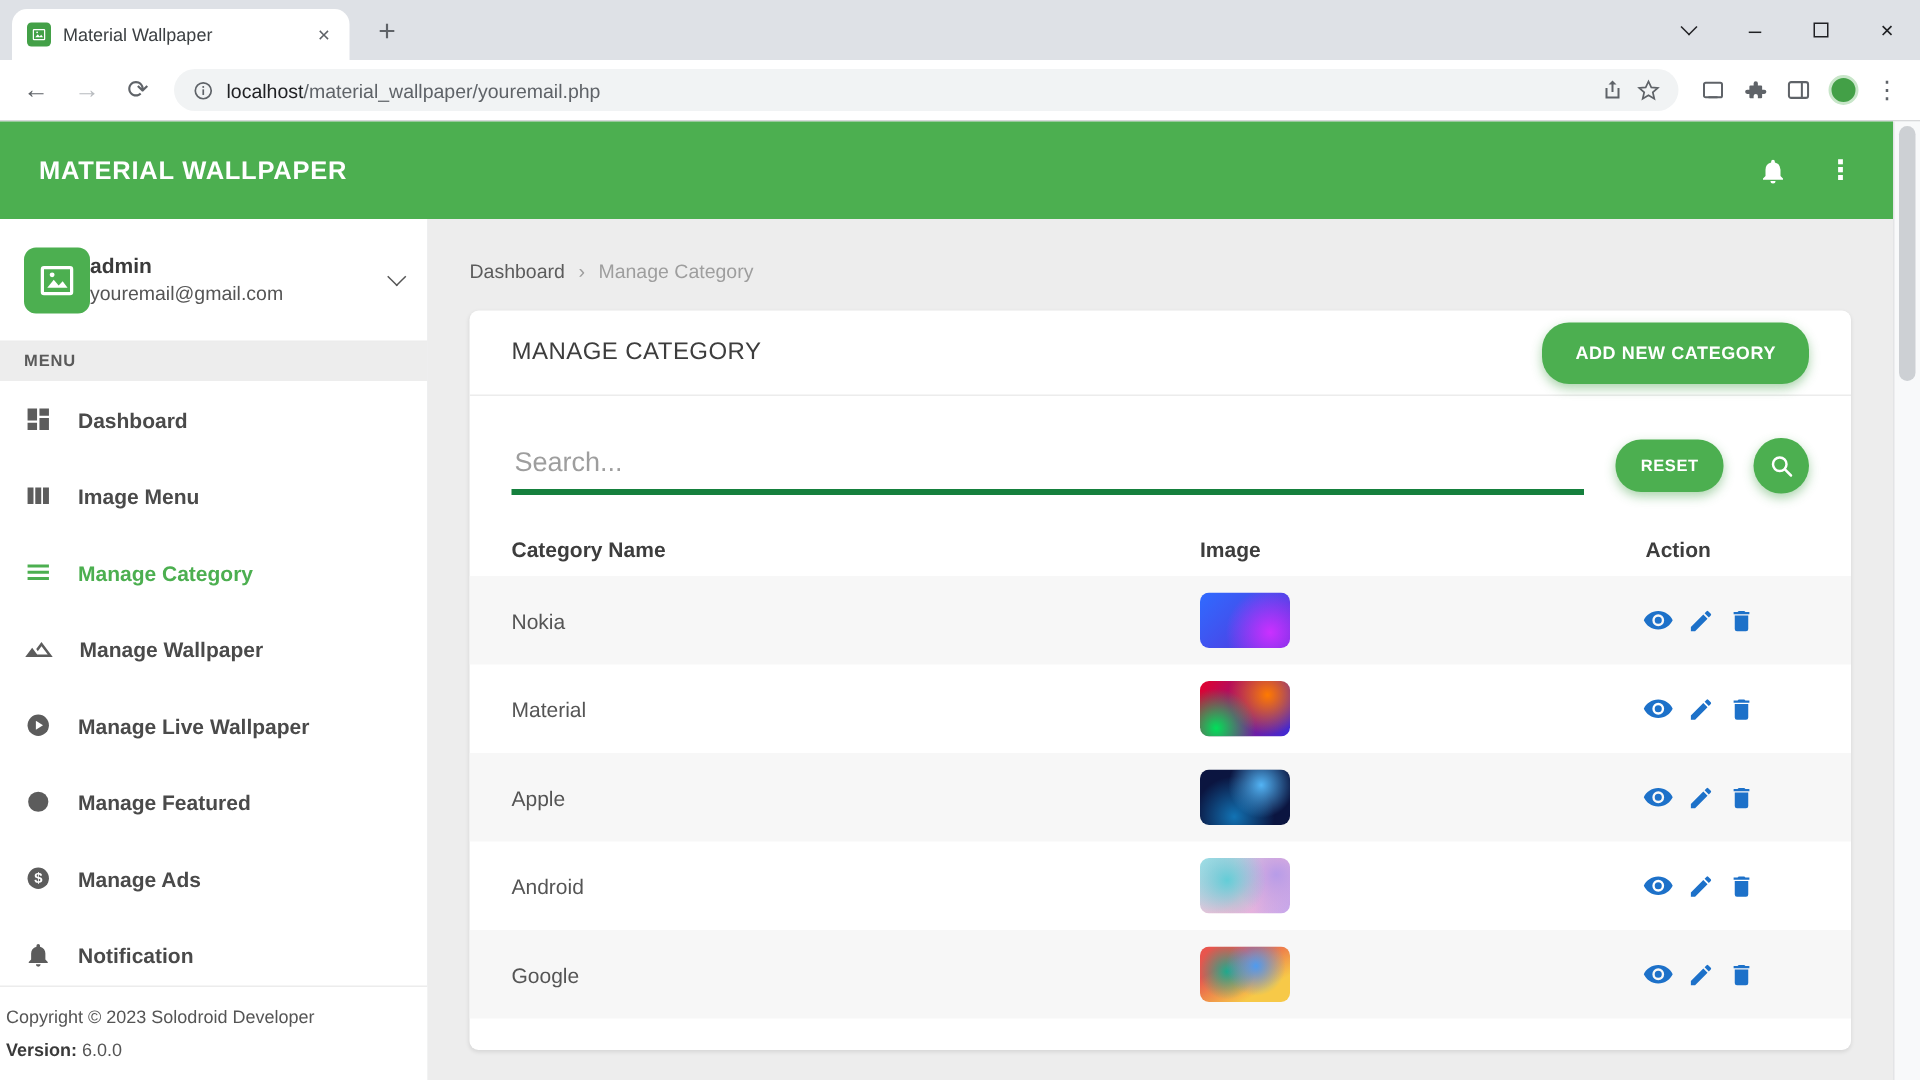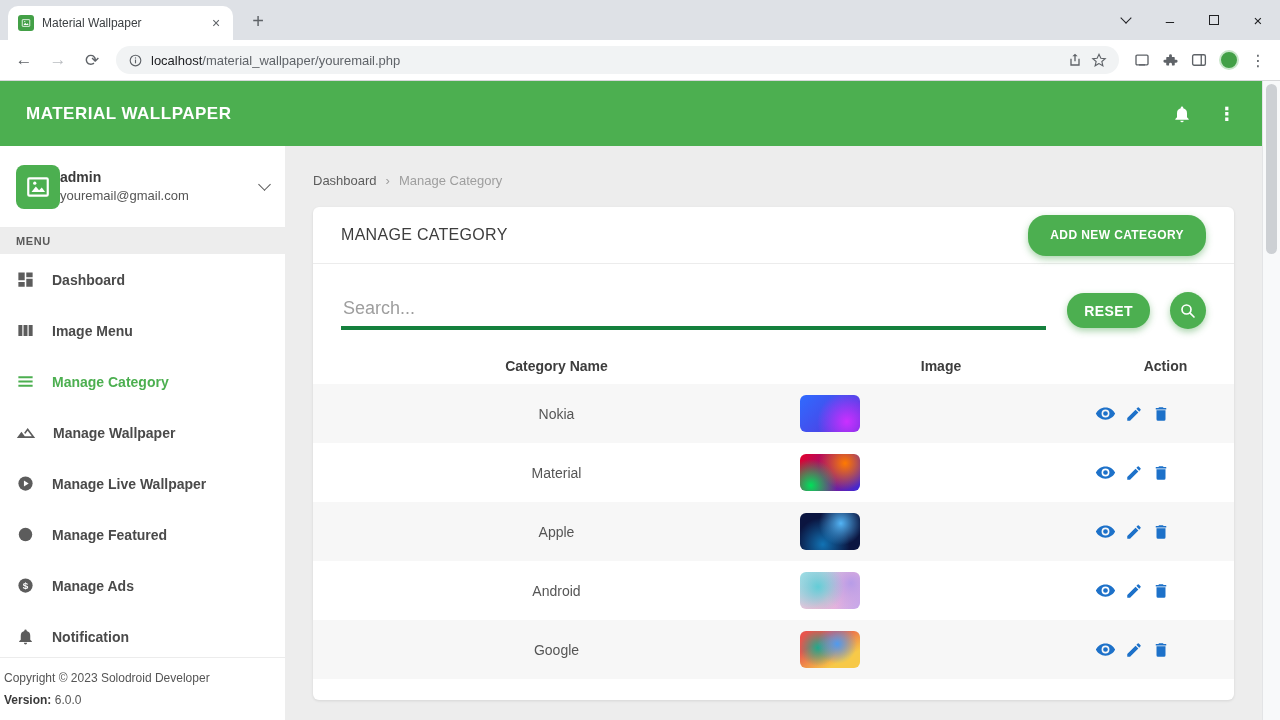--- a/index.html
+++ b/index.html
@@ -63,23 +63,23 @@
   .bc-home{color:#5c5c5c;}
   .bc-sep{color:#9e9e9e;}
   .bc-current{color:#9e9e9e;}
   .card{position:absolute;left:28px;top:61px;width:921px;height:493px;background:#fff;border-radius:6px;box-shadow:0 1px 3px rgba(0,0,0,.1);overflow:hidden;}
   .card-header{height:57px;display:flex;align-items:center;justify-content:space-between;padding:0 28px;border-bottom:1px solid #ececec;}
   .card-title{font-size:16px;color:#3d3d3d;letter-spacing:.3px;}
   .add-btn{height:41px;padding:0 22px;border:none;border-radius:18px;background:#4caf50;color:#fff;font-family:inherit;font-size:12px;font-weight:bold;letter-spacing:.4px;display:flex;align-items:center;box-shadow:0 3px 7px rgba(67,160,71,.45);cursor:pointer;}
   .search-row{display:flex;align-items:center;padding:27px 28px 10px 28px;}
   .search-input{width:724px;border:none;border-bottom:4px solid #15803d;background:transparent;font-family:inherit;font-size:18px;color:#333;padding:7px 2px;outline:none;}
   .search-input::placeholder{color:#9e9e9e;}
-  .reset-btn{margin-left:21px;height:35px;padding:0 17px;border:none;border-radius:17px;background:#4caf50;color:#fff;font-family:inherit;font-size:14px;font-weight:bold;letter-spacing:.4px;box-shadow:0 3px 7px rgba(67,160,71,.45);cursor:pointer;}
+  .reset-btn{margin-left:21px;height:35px;padding:0 17px;border:none;border-radius:17px;background:#4caf50;color:#fff;font-family:inherit;font-size:11px;font-weight:bold;letter-spacing:.4px;box-shadow:0 3px 7px rgba(67,160,71,.45);cursor:pointer;}
   .search-btn{margin-left:20px;width:37px;height:37px;border:none;border-radius:50%;background:#4caf50;color:#fff;display:flex;align-items:center;justify-content:center;box-shadow:0 3px 7px rgba(67,160,71,.45);cursor:pointer;}
-  .table{margin-top:8px;text-align:center;}
+  .table{margin-top:8px;}
   .t-head,.t-row{display:grid;grid-template-columns:459px 310px 1fr;align-items:center;}
   .t-head{height:36px;}
   .t-head>div{padding-left:28px;font-size:14px;font-weight:bold;color:#3d3d3d;}
   .t-head>div:last-child{padding-left:15px;}
   .t-row{height:59px;}
   .t-row.alt{background:#f7f7f7;}
   .cell-name{padding-left:28px;font-size:14px;color:#555;}
   .cell-image{padding-left:28px;}
   .thumb{width:60px;height:37px;border-radius:6px;}
   .cell-action{padding-left:13px;display:flex;align-items:center;gap:9px;color:#1d71c9;}

